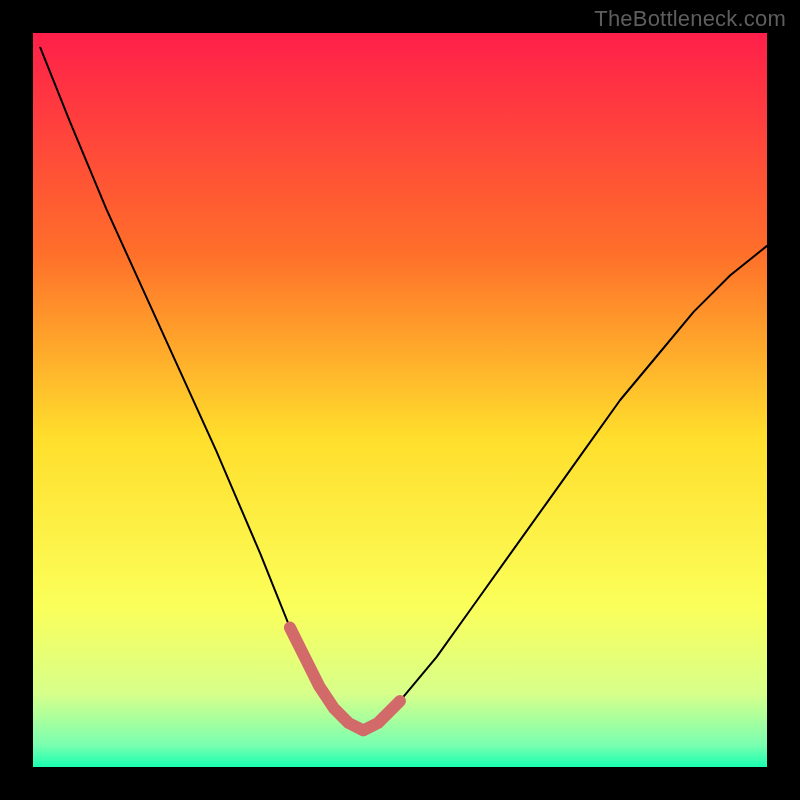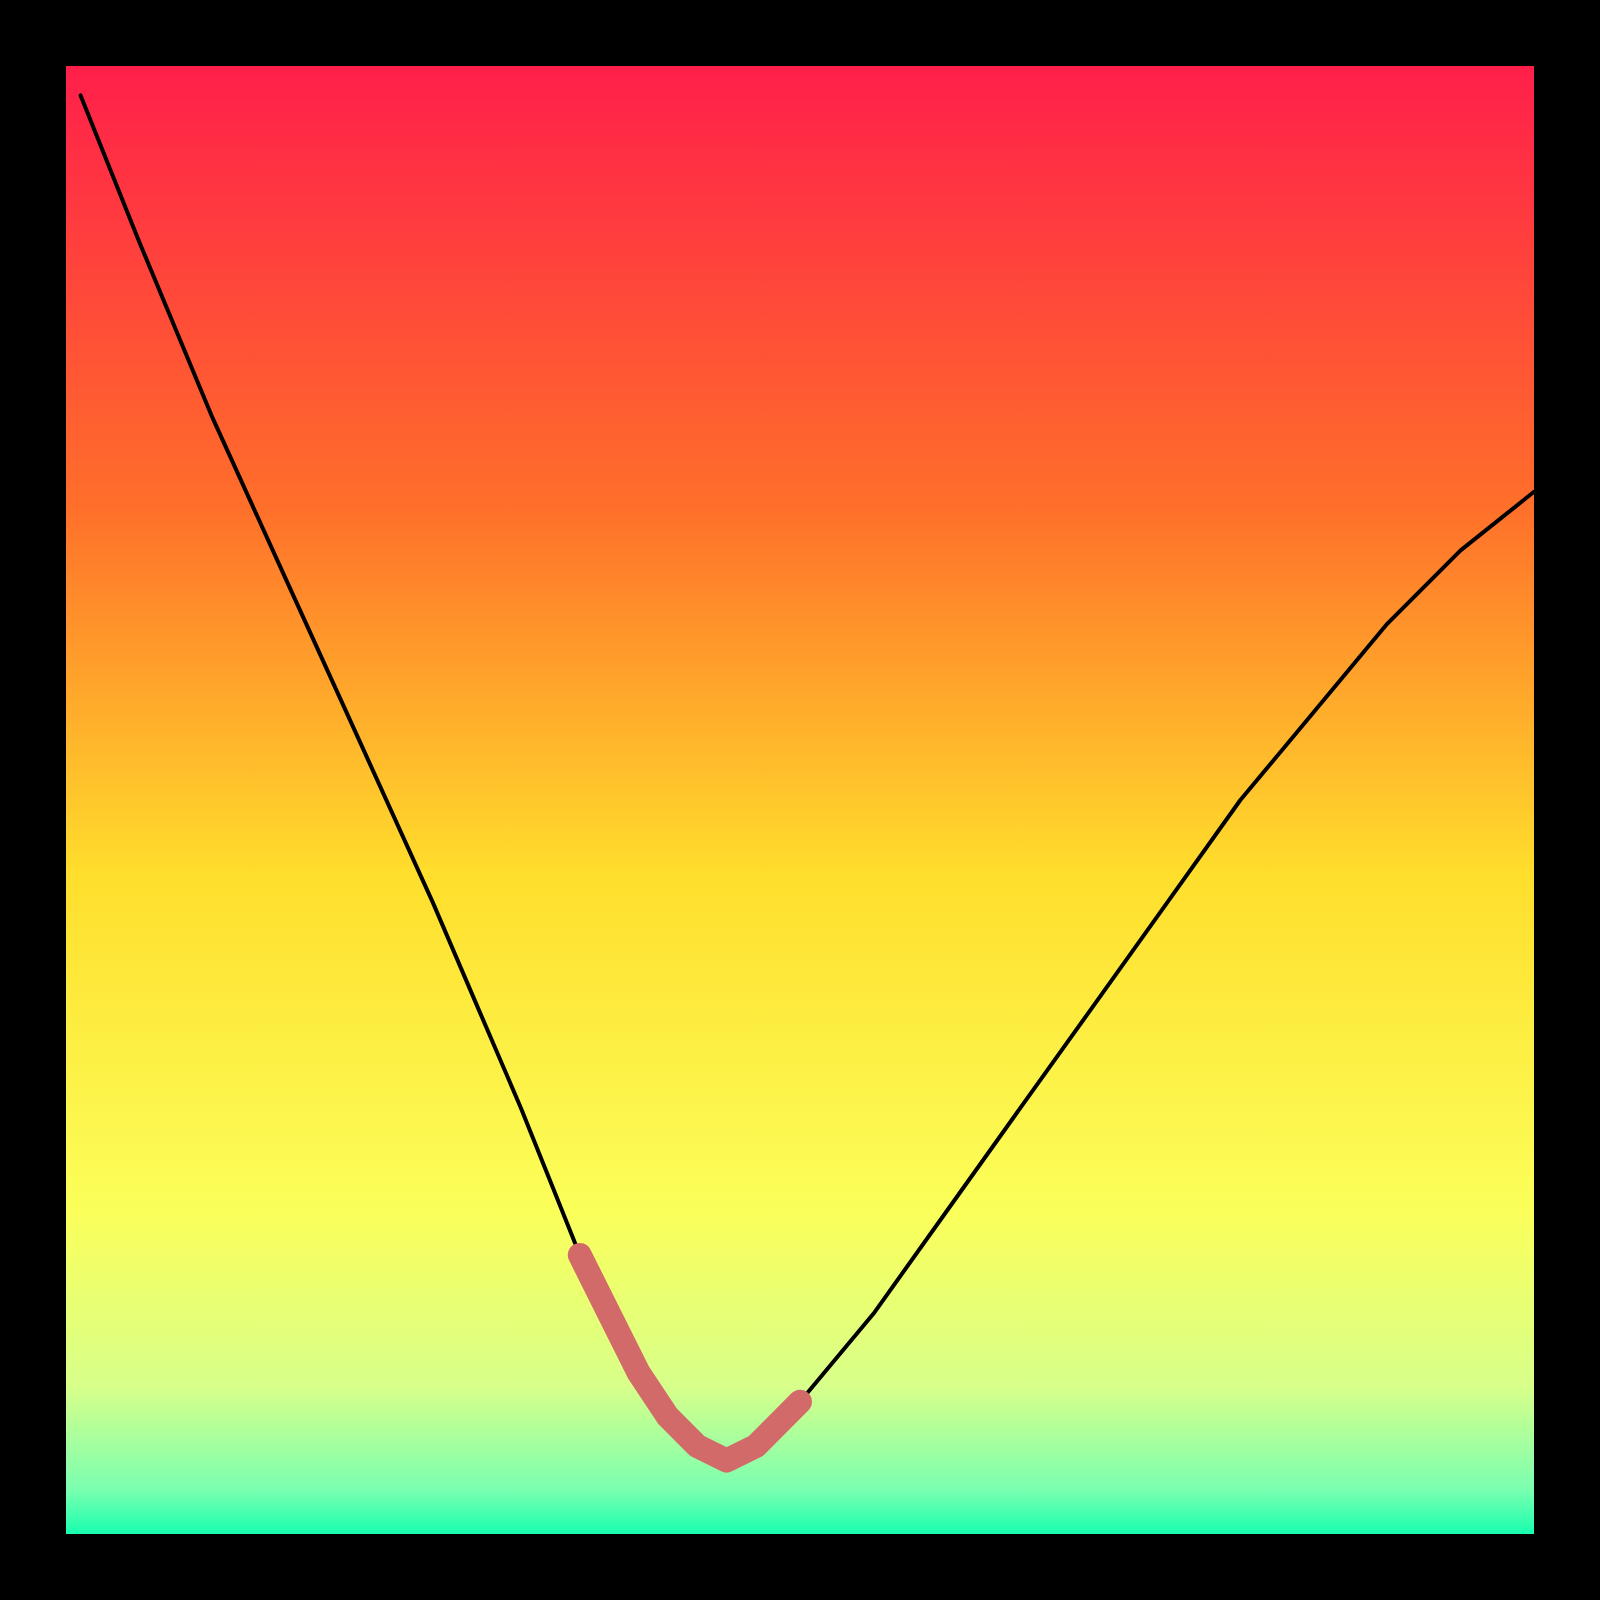--- a/index.html
+++ b/index.html
@@ -51,13 +51,14 @@
     </defs>
 
     <rect id="plot-rect" fill="url(#bg-grad)" x="33" y="33" width="734" height="734"></rect>
 
     <g id="series-group">
         <path d="M40.3 47.7 L69.7 121.1 L106.4 209.2 L143.1 289.9 L179.8 370.6 L216.5 451.4 L238.5 502.8 L260.5 554.1 L275.2 590.8 L289.9 627.5 L304.6 656.9 L319.3 686.3 L333.9 708.3 L348.6 723.0 L363.3 730.3 L378.0 723.0 L400.0 700.9 L436.7 656.9 L473.4 605.5 L510.1 554.1 L546.8 502.8 L583.5 451.4 L620.2 400.0 L656.9 356.0 L693.6 311.9 L730.3 275.2 L767.0 245.9" fill="none" stroke="#000000" stroke-width="2" stroke-linecap="round" stroke-linejoin="round"></path>
         <path d="M289.9 627.5 L304.6 656.9 L319.3 686.3 L333.9 708.3 L348.6 723.0 L363.3 730.3 L378.0 723.0 L400.0 700.9" fill="none" stroke="#d36a6a" stroke-width="12" stroke-linecap="round" stroke-linejoin="round"></path>
       </g>
   </svg>
 
+  <div class="watermark">TheBottleneck.com</div>
 </div>
 
 </body></html>

